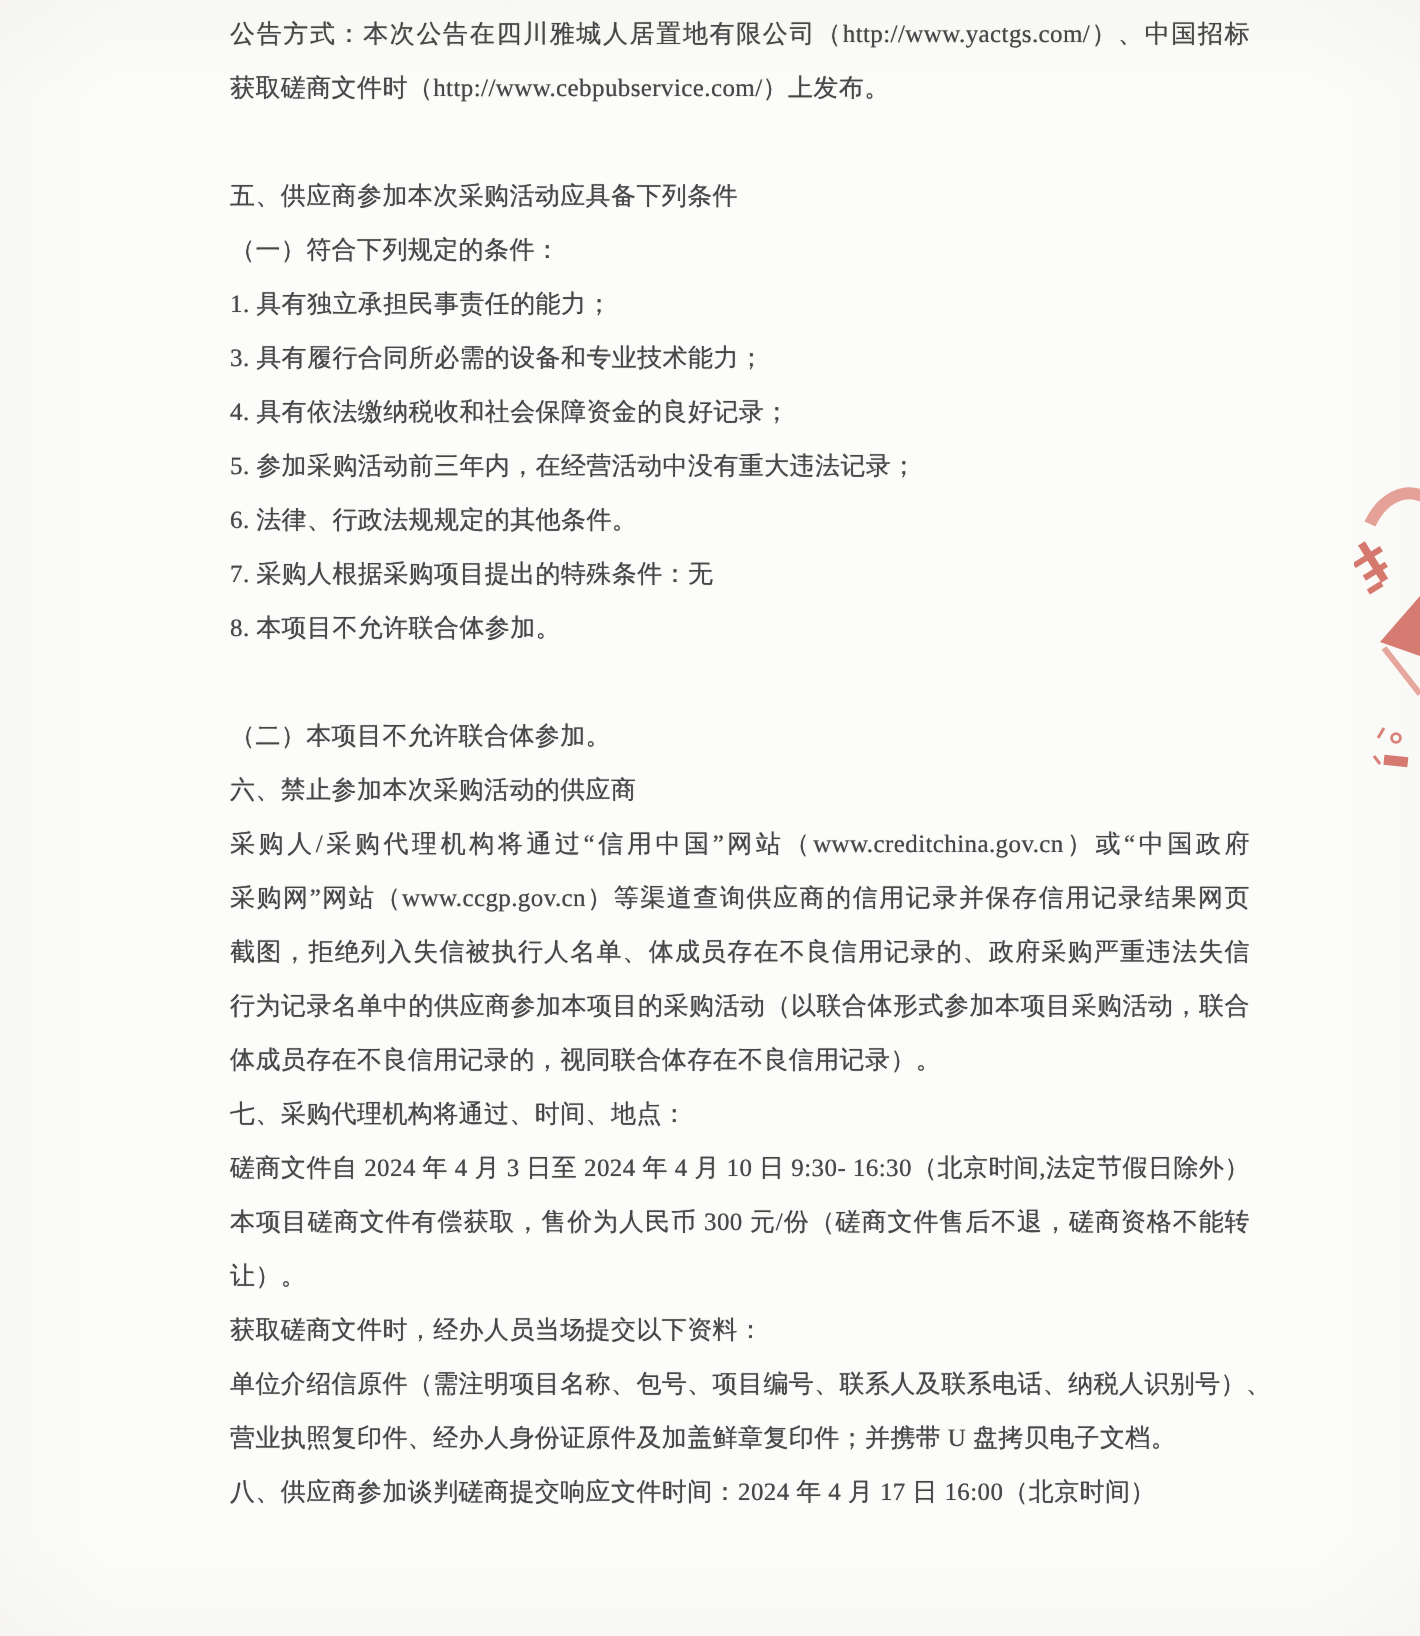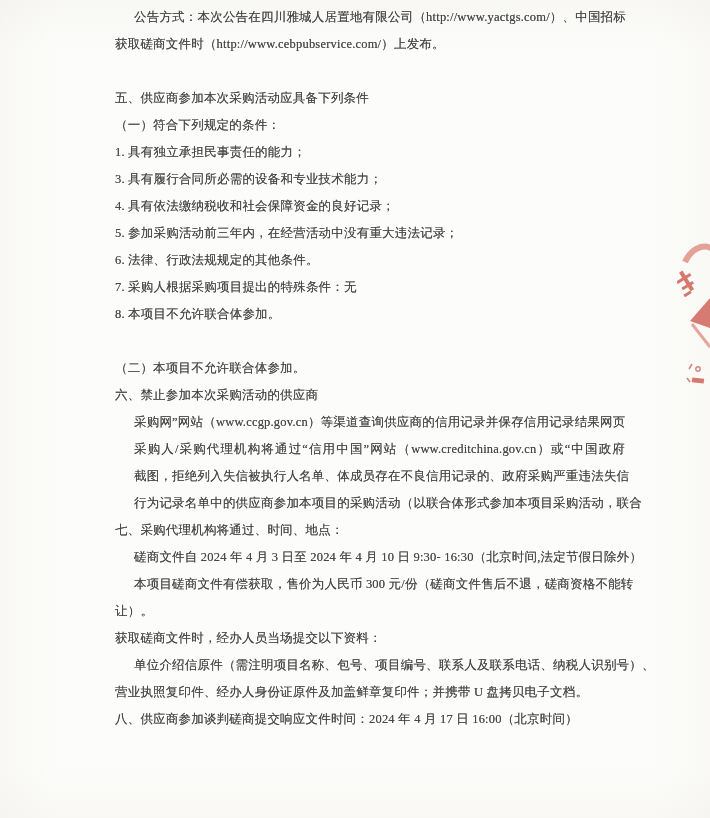--- a/index.html
+++ b/index.html
@@ -37,21 +37,20 @@
     font-size: 12.5px;
     letter-spacing: 0.2px;
     white-space: nowrap;
     text-align: justify;
     text-align-last: left;
     text-shadow: 0 0 0.45px rgba(75, 75, 75, 0.75);
   }
   .line--fill {
     text-align-last: justify;
     text-justify: inter-ideograph;
-    margin-left: 19px;
   }
   .line--blank {  }
   .stamp {
     position: absolute;
     left: 677px;
     top: 235px;
     width: 33px;
     height: 160px;
   }
 </style>
@@ -67,24 +66,25 @@
   <div class="line">1. 具有独立承担民事责任的能力；</div>
   <div class="line">3. 具有履行合同所必需的设备和专业技术能力；</div>
   <div class="line">4. 具有依法缴纳税收和社会保障资金的良好记录；</div>
   <div class="line">5. 参加采购活动前三年内，在经营活动中没有重大违法记录；</div>
   <div class="line">6. 法律、行政法规规定的其他条件。</div>
   <div class="line">7. 采购人根据采购项目提出的特殊条件：无</div>
   <div class="line">8. 本项目不允许联合体参加。</div>
   <div class="line line--blank"></div>
   <div class="line">（二）本项目不允许联合体参加。</div>
   <div class="line">六、禁止参加本次采购活动的供应商</div>
+  <div class="line line--fill">采购人/采购代理机构将通过“信用中国”网站（www.creditchina.gov.cn）或“中国政府</div>
   <div class="line line--fill">采购网”网站（www.ccgp.gov.cn）等渠道查询供应商的信用记录并保存信用记录结果网页</div>
-  <div class="line line--fill">采购人/采购代理机构将通过“信用中国”网站（www.creditchina.gov.cn）或“中国政府</div>
   <div class="line line--fill">截图，拒绝列入失信被执行人名单、体成员存在不良信用记录的、政府采购严重违法失信</div>
   <div class="line line--fill">行为记录名单中的供应商参加本项目的采购活动（以联合体形式参加本项目采购活动，联合</div>
+  <div class="line">体成员存在不良信用记录的，视同联合体存在不良信用记录）。</div>
   <div class="line">七、采购代理机构将通过、时间、地点：</div>
   <div class="line line--fill">磋商文件自 2024 年 4 月 3 日至 2024 年 4 月 10 日 9:30- 16:30（北京时间,法定节假日除外）</div>
   <div class="line line--fill">本项目磋商文件有偿获取，售价为人民币 300 元/份（磋商文件售后不退，磋商资格不能转</div>
   <div class="line">让）。</div>
   <div class="line">获取磋商文件时，经办人员当场提交以下资料：</div>
   <div class="line line--fill">单位介绍信原件（需注明项目名称、包号、项目编号、联系人及联系电话、纳税人识别号）、</div>
   <div class="line">营业执照复印件、经办人身份证原件及加盖鲜章复印件；并携带 U 盘拷贝电子文档。</div>
   <div class="line">八、供应商参加谈判磋商提交响应文件时间：2024 年 4 月 17 日 16:00（北京时间）</div>
 </div>
 

